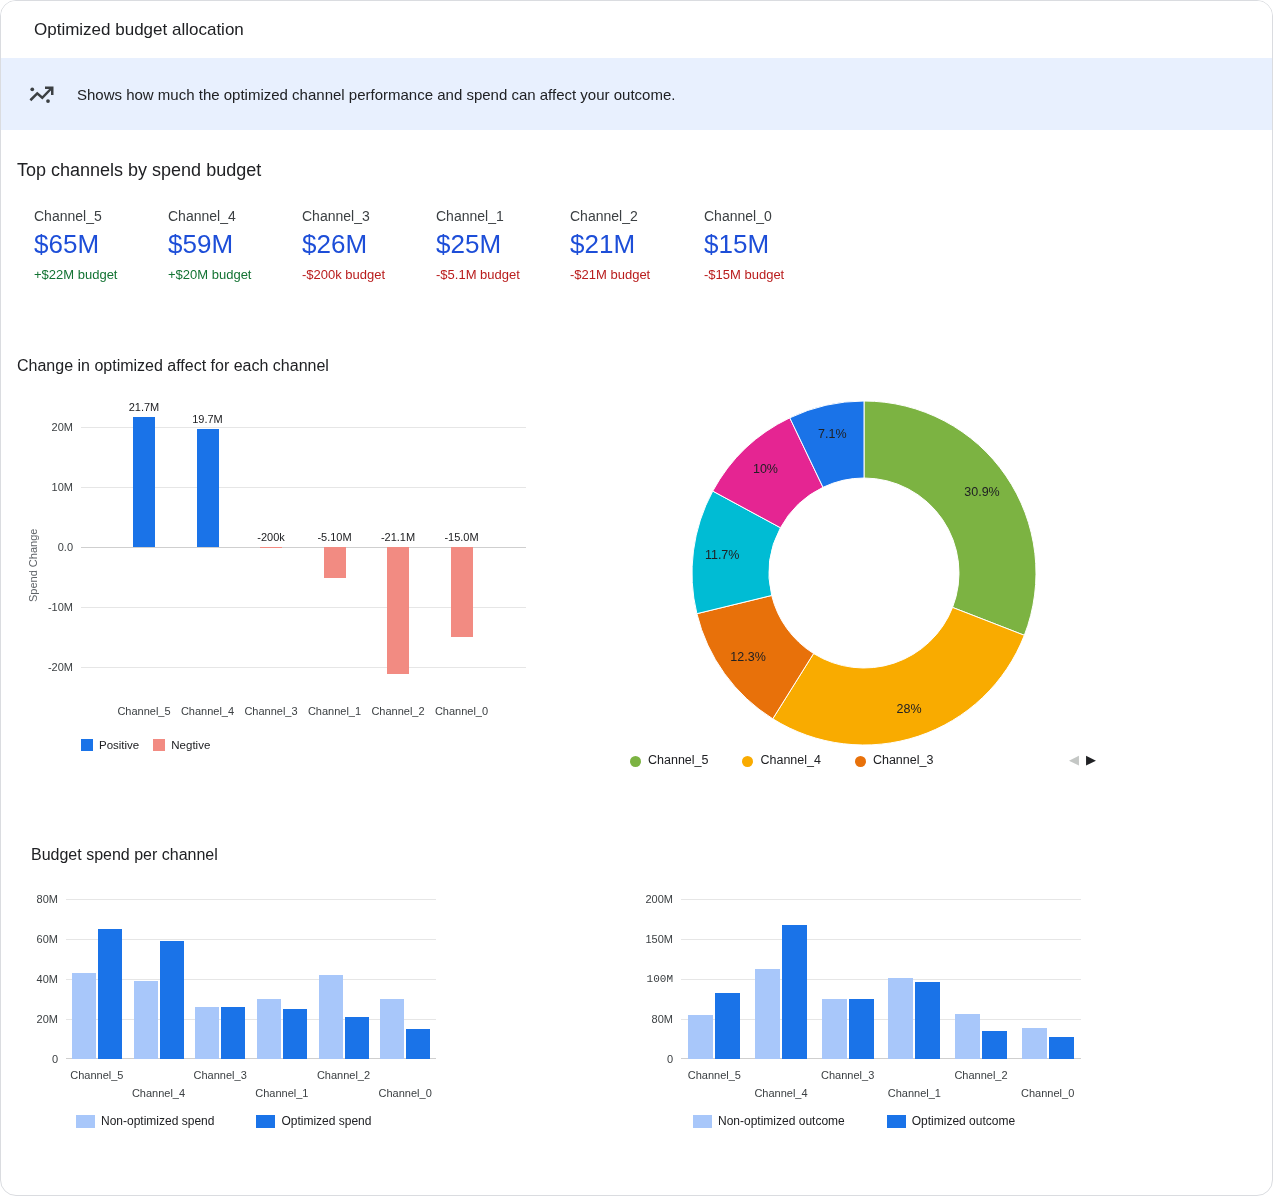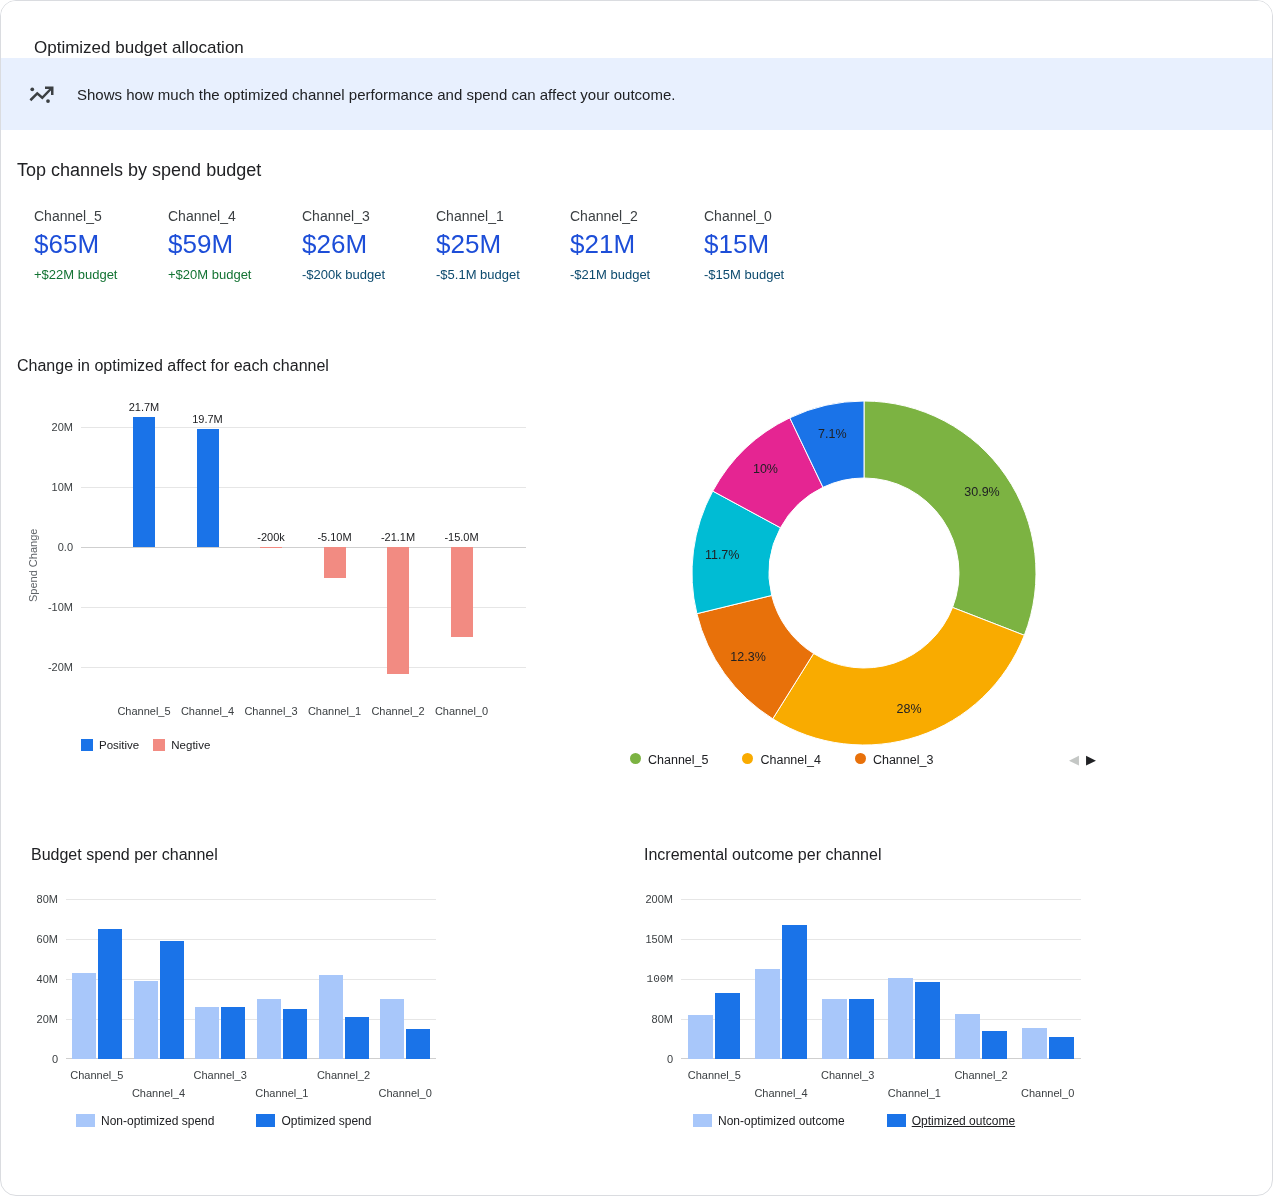--- a/index.html
+++ b/index.html
@@ -1,42 +1,42 @@
 <!DOCTYPE html>
 <html><head>
 <meta charset="utf-8">
 <style>
   *{box-sizing:border-box}
   html,body{margin:0;padding:0;background:#fff;font-family:"Liberation Sans",sans-serif;color:#202124}
   .page{position:relative;width:1273px;height:1196px;border:1px solid #dadce0;border-radius:16px;background:#fff;overflow:hidden}
-  .header{position:absolute;top:0;left:0;right:0;height:57px;display:flex;align-items:flex-end;background:#fff}
+  .header{position:absolute;top:0;left:0;right:0;height:57px;display:flex;align-items:center;background:#fff}
   .header h1{margin:0 0 0 33px;font-size:17px;font-weight:400;color:#202124}
   .banner{position:absolute;top:57px;left:0;right:0;height:72px;background:#e8f0fe;display:flex;align-items:center}
   .banner-icon{margin-left:25px;width:30px;height:30px;flex:none}
   .banner-text{margin-left:21px;font-size:15px;color:#202124}
   .section-title{position:absolute;left:16px;top:159px;margin:0;font-size:18px;font-weight:400;color:#202124}
   .cards{position:absolute;left:33px;top:207px;display:flex}
   .card{width:134px}
   .card-name{font-size:14px;color:#3c4043}
   .card-value{font-size:26px;color:#1d4ed8;margin-top:5px}
   .card-delta{font-size:13px;margin-top:7px}
   .card-delta.up{color:#137333}
-  .card-delta.down{color:#0c4a6e}
+  .card-delta.down{color:#b91c1c}
   .chart-block{position:absolute}
   .chart-title{font-size:16px;font-weight:400;color:#202124}
   .plot{position:absolute}
   .gridline{position:absolute;left:0;right:0;height:1px;background:#e6e6e6}
   .gridline.zero{background:#cfcfcf}
   .baseline{position:absolute;left:0;right:0;bottom:0;height:1px;background:#cfcfcf}
   .tick-label{position:absolute;width:50px;text-align:right;font-size:11px;color:#3c4043;transform:translateY(-50%)}
   .bar{position:absolute}
   .bar-label{position:absolute;font-size:11px;color:#202124;text-align:center;width:60px;white-space:nowrap}
   .cat-label{position:absolute;font-size:11px;color:#3c4043;text-align:center;white-space:nowrap}
   .legend-row{position:absolute;display:flex;align-items:center}
-  .legend-item{display:flex;align-items:flex-start;font-size:11.5px;color:#202124;white-space:nowrap}
+  .legend-item{display:flex;align-items:flex-end;font-size:11.5px;color:#202124;white-space:nowrap}
   .legend-item .swatch{display:inline-block;flex:none}
   .donut-legend .legend-item{font-size:12.5px}
   .dot{width:11px;height:11px;border-radius:50%;margin-right:7px;flex:none}
   .axis-title{position:absolute;font-size:11px;color:#5f6368;transform:rotate(-90deg);transform-origin:left top;white-space:nowrap}
   .pager{position:absolute;display:flex;align-items:center;gap:7px;font-size:13px;line-height:1}
   #pager-prev{color:#c4c7c5;cursor:pointer}
   #pager-next{color:#202124;cursor:pointer}
 </style>
 </head>
 <body>
@@ -211,21 +211,20 @@
           <span>Non-optimized spend</span>
         </div>
         <div class="legend-item" style="font-size: 12px;">
           <div class="swatch" style="width: 19px; height: 13px; margin-right: 6px; background: rgb(26, 115, 232);"></div>
           <span>Optimized spend</span>
         </div>
       </div>
   </section>
 
   <section class="chart-block" style="left:643px;top:845px;width:600px;height:330px">
-    <div class="chart-title">Incremental outcome per channel</div>
     <div class="plot" id="plot-outcome" style="left:37px;top:53px;width:400px;height:160px">
         <div class="tick-label" style="left: -58px; top: 160px;">0</div>
         <div class="gridline" style="top: 120px;"></div>
         <div class="tick-label" style="left: -58px; top: 120px;">80M</div>
         <div class="gridline" style="top: 80px;"></div>
         <div class="tick-label" style="left: -58px; top: 80px; font-family: Liberation Mono, monospace;">100M</div>
         <div class="gridline" style="top: 40px;"></div>
         <div class="tick-label" style="left: -58px; top: 40px;">150M</div>
         <div class="gridline" style="top: 0px;"></div>
         <div class="tick-label" style="left: -58px; top: 0px;">200M</div>
@@ -247,20 +246,20 @@
         <div class="cat-label" style="left: 260px; width: 80px; top: 170px;">Channel_2</div>
         <div class="bar" style="width: 25px; left: 340.667px; top: 128.8px; height: 31.2px; background: rgb(168, 199, 250);"></div>
         <div class="bar" style="width: 25px; left: 367.667px; top: 138.4px; height: 21.6px; background: rgb(26, 115, 232);"></div>
         <div class="cat-label" style="left: 326.667px; width: 80px; top: 188px;">Channel_0</div>
       </div>
     <div class="legend-row" id="legend-outcome" style="left:49px;top:268px;gap:42px">
         <div class="legend-item" style="font-size: 12px;">
           <div class="swatch" style="width: 19px; height: 13px; margin-right: 6px; background: rgb(168, 199, 250);"></div>
           <span>Non-optimized outcome</span>
         </div>
-        <div class="legend-item" style="font-size: 12px; text-decoration: underline;">
+        <div class="legend-item" style="font-size: 12px;">
           <div class="swatch" style="width: 19px; height: 13px; margin-right: 6px; background: rgb(26, 115, 232);"></div>
           <span>Optimized outcome</span>
         </div>
       </div>
   </section>
 
 </div>
 
 </body></html>

